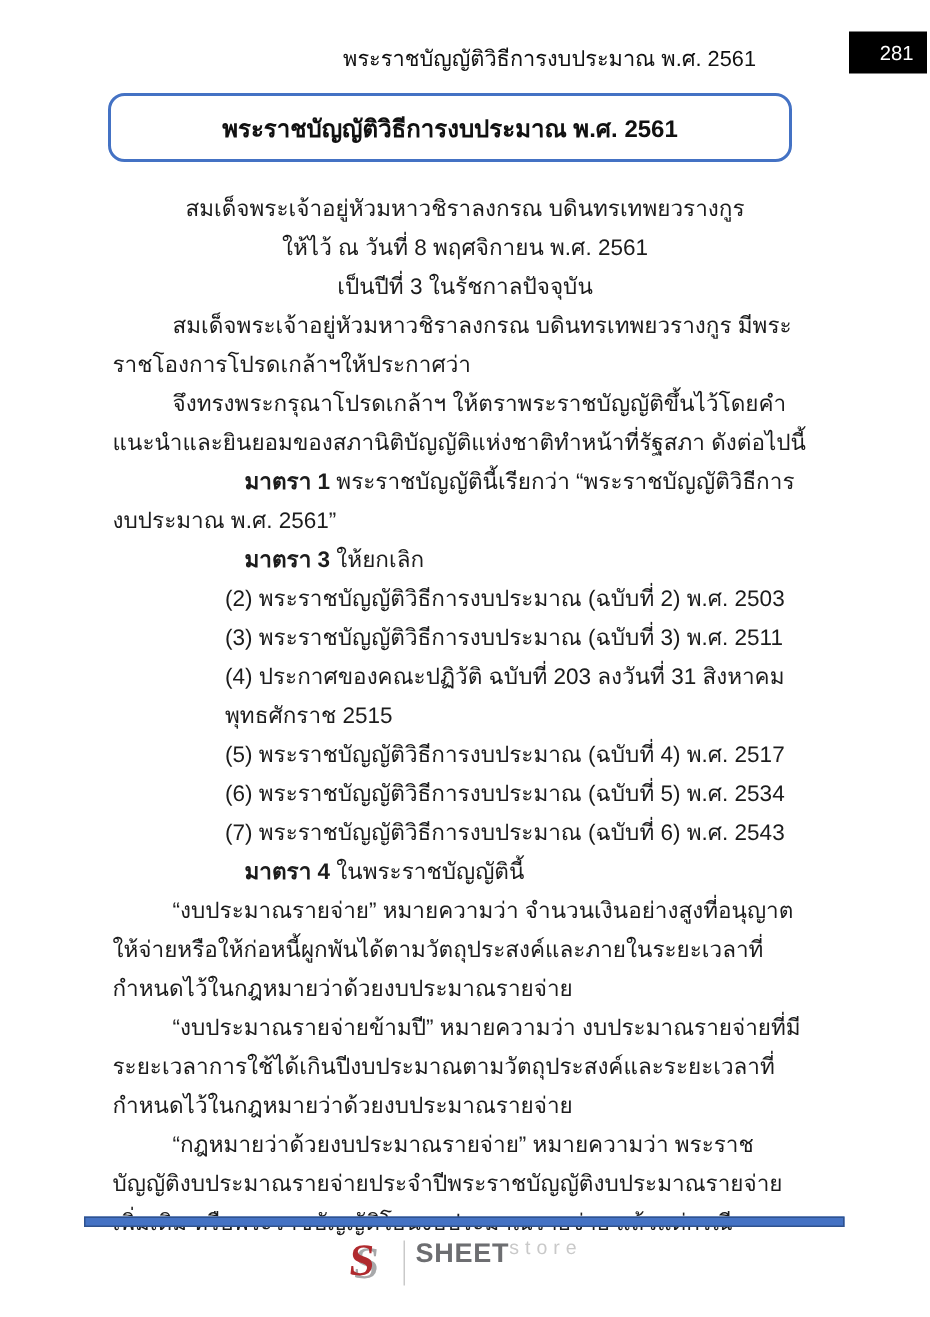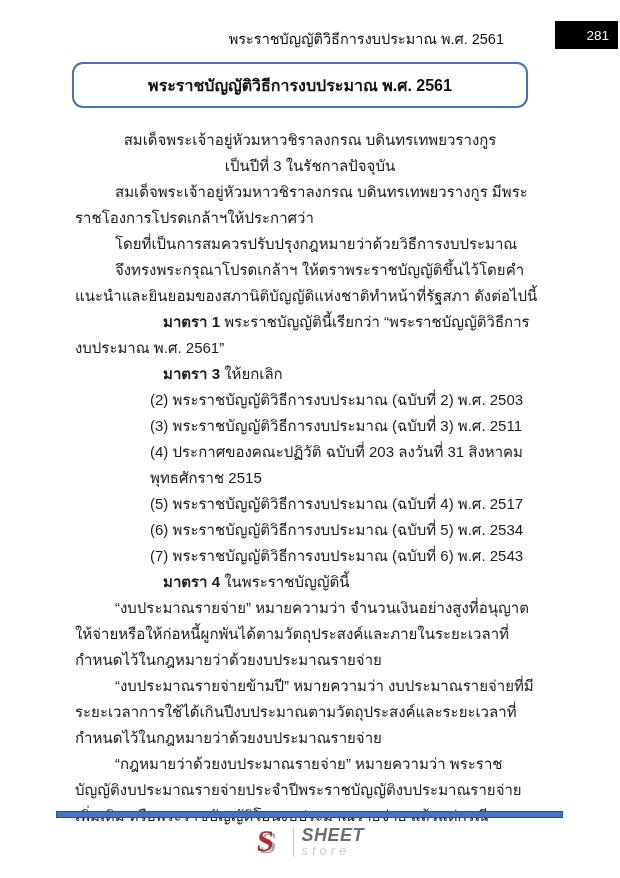--- a/index.html
+++ b/index.html
@@ -13,21 +13,21 @@
     border-radius:14px;
   }
   
   .running-header{
     position:absolute;top:27px;right:116px;
     font-size:14.5px;color:#111;
     white-space:nowrap;
   }
   .page-number-badge{
     position:absolute;top:21px;right:2px;
-    width:63px;height:28px;
+    width:52px;height:28px;
     background:#000000;color:#ffffff;
     font-size:13.5px;
     display:flex;align-items:center;justify-content:flex-end;
     padding-right:9px;box-sizing:border-box;
   }
   
   .title-box{
     position:absolute;top:62px;left:72px;
     width:456px;height:46px;
     border:2.5px solid #4472c4;border-radius:11px;
@@ -64,21 +64,21 @@
   }
   .logo-s .s-gray,.logo-s .s-red{
     position:absolute;font-family:"Liberation Serif","DejaVu Serif",serif;
     font-weight:bold;font-size:30px;line-height:32px;
   }
   .logo-s .s-gray{color:#a7a8aa;left:4px;top:1px;transform:skewX(-6deg);}
   .logo-s .s-red{color:#b02a2e;left:1px;top:-1px;transform:skewX(-6deg);}
   .logo-divider{
     width:1.5px;height:30px;background:#c9c9c9;margin:1px 7px 0 7px;flex:0 0 auto;
   }
-  .logo-textcol{display:flex;flex-direction:column;flex:0 0 auto;font-style:italic;}
+  .logo-textcol{display:flex;flex:0 0 auto;}
   .logo-name{
     font-weight:bold;font-size:18px;line-height:19px;color:#6d6e71;letter-spacing:0.5px;
   }
   .logo-sub{
     font-size:13px;color:#c9c9c9;letter-spacing:4px;line-height:10px;margin-top:1px;
   }
 </style>
 </head>
 <body>
 
@@ -87,23 +87,23 @@
   <div class="running-header">พระราชบัญญัติวิธีการงบประมาณ พ.ศ. 2561</div>
 
   <div class="page-number-badge">281</div>
 
   <div class="title-box">
     <div class="doc-title">พระราชบัญญัติวิธีการงบประมาณ พ.ศ. 2561</div>
   </div>
 
   <div class="body-col">
     <p class="para center"><span>สมเด็จพระเจ้าอยู่หัวมหาวชิราลงกรณ บดินทรเทพยวรางกูร</span></p>
+    <p class="para center"><span>ให้ไว้ ณ วันที่ 8 พฤศจิกายน พ.ศ. 2561</span></p>
     <p class="para center"><span>เป็นปีที่ 3 ในรัชกาลปัจจุบัน</span></p>
     <p class="para indent"><span>สมเด็จพระเจ้าอยู่หัวมหาวชิราลงกรณ บดินทรเทพยวรางกูร มีพระราชโองการโปรดเกล้าฯให้ประกาศว่า</span></p>
-    <p class="para indent"><span>โดยที่เป็นการสมควรปรับปรุงกฎหมายว่าด้วยวิธีการงบประมาณ</span></p>
     <p class="para indent"><span>จึงทรงพระกรุณาโปรดเกล้าฯ ให้ตราพระราชบัญญัติขึ้นไว้โดยคำแนะนำและยินยอมของสภานิติบัญญัติแห่งชาติทำหน้าที่รัฐสภา ดังต่อไปนี้</span></p>
     <p class="para indent"><b>มาตรา 1</b><span> พระราชบัญญัตินี้เรียกว่า “พระราชบัญญัติวิธีการงบประมาณ  พ.ศ. 2561”</span></p>
     <p class="para indent"><b>มาตรา 3</b><span> ให้ยกเลิก</span></p>
     <p class="para list"><span>(2) พระราชบัญญัติวิธีการงบประมาณ (ฉบับที่ 2) พ.ศ. 2503</span></p>
     <p class="para list"><span>(3) พระราชบัญญัติวิธีการงบประมาณ (ฉบับที่ 3) พ.ศ. 2511</span></p>
     <p class="para list"><span>(4) ประกาศของคณะปฏิวัติ  ฉบับที่ 203 ลงวันที่ 31 สิงหาคม พุทธศักราช 2515</span></p>
     <p class="para list"><span>(5) พระราชบัญญัติวิธีการงบประมาณ (ฉบับที่ 4) พ.ศ. 2517</span></p>
     <p class="para list"><span>(6) พระราชบัญญัติวิธีการงบประมาณ (ฉบับที่ 5) พ.ศ. 2534</span></p>
     <p class="para list"><span>(7) พระราชบัญญัติวิธีการงบประมาณ (ฉบับที่ 6) พ.ศ. 2543</span></p>
     <p class="para indent"><b>มาตรา 4</b><span> ในพระราชบัญญัตินี้</span></p>

